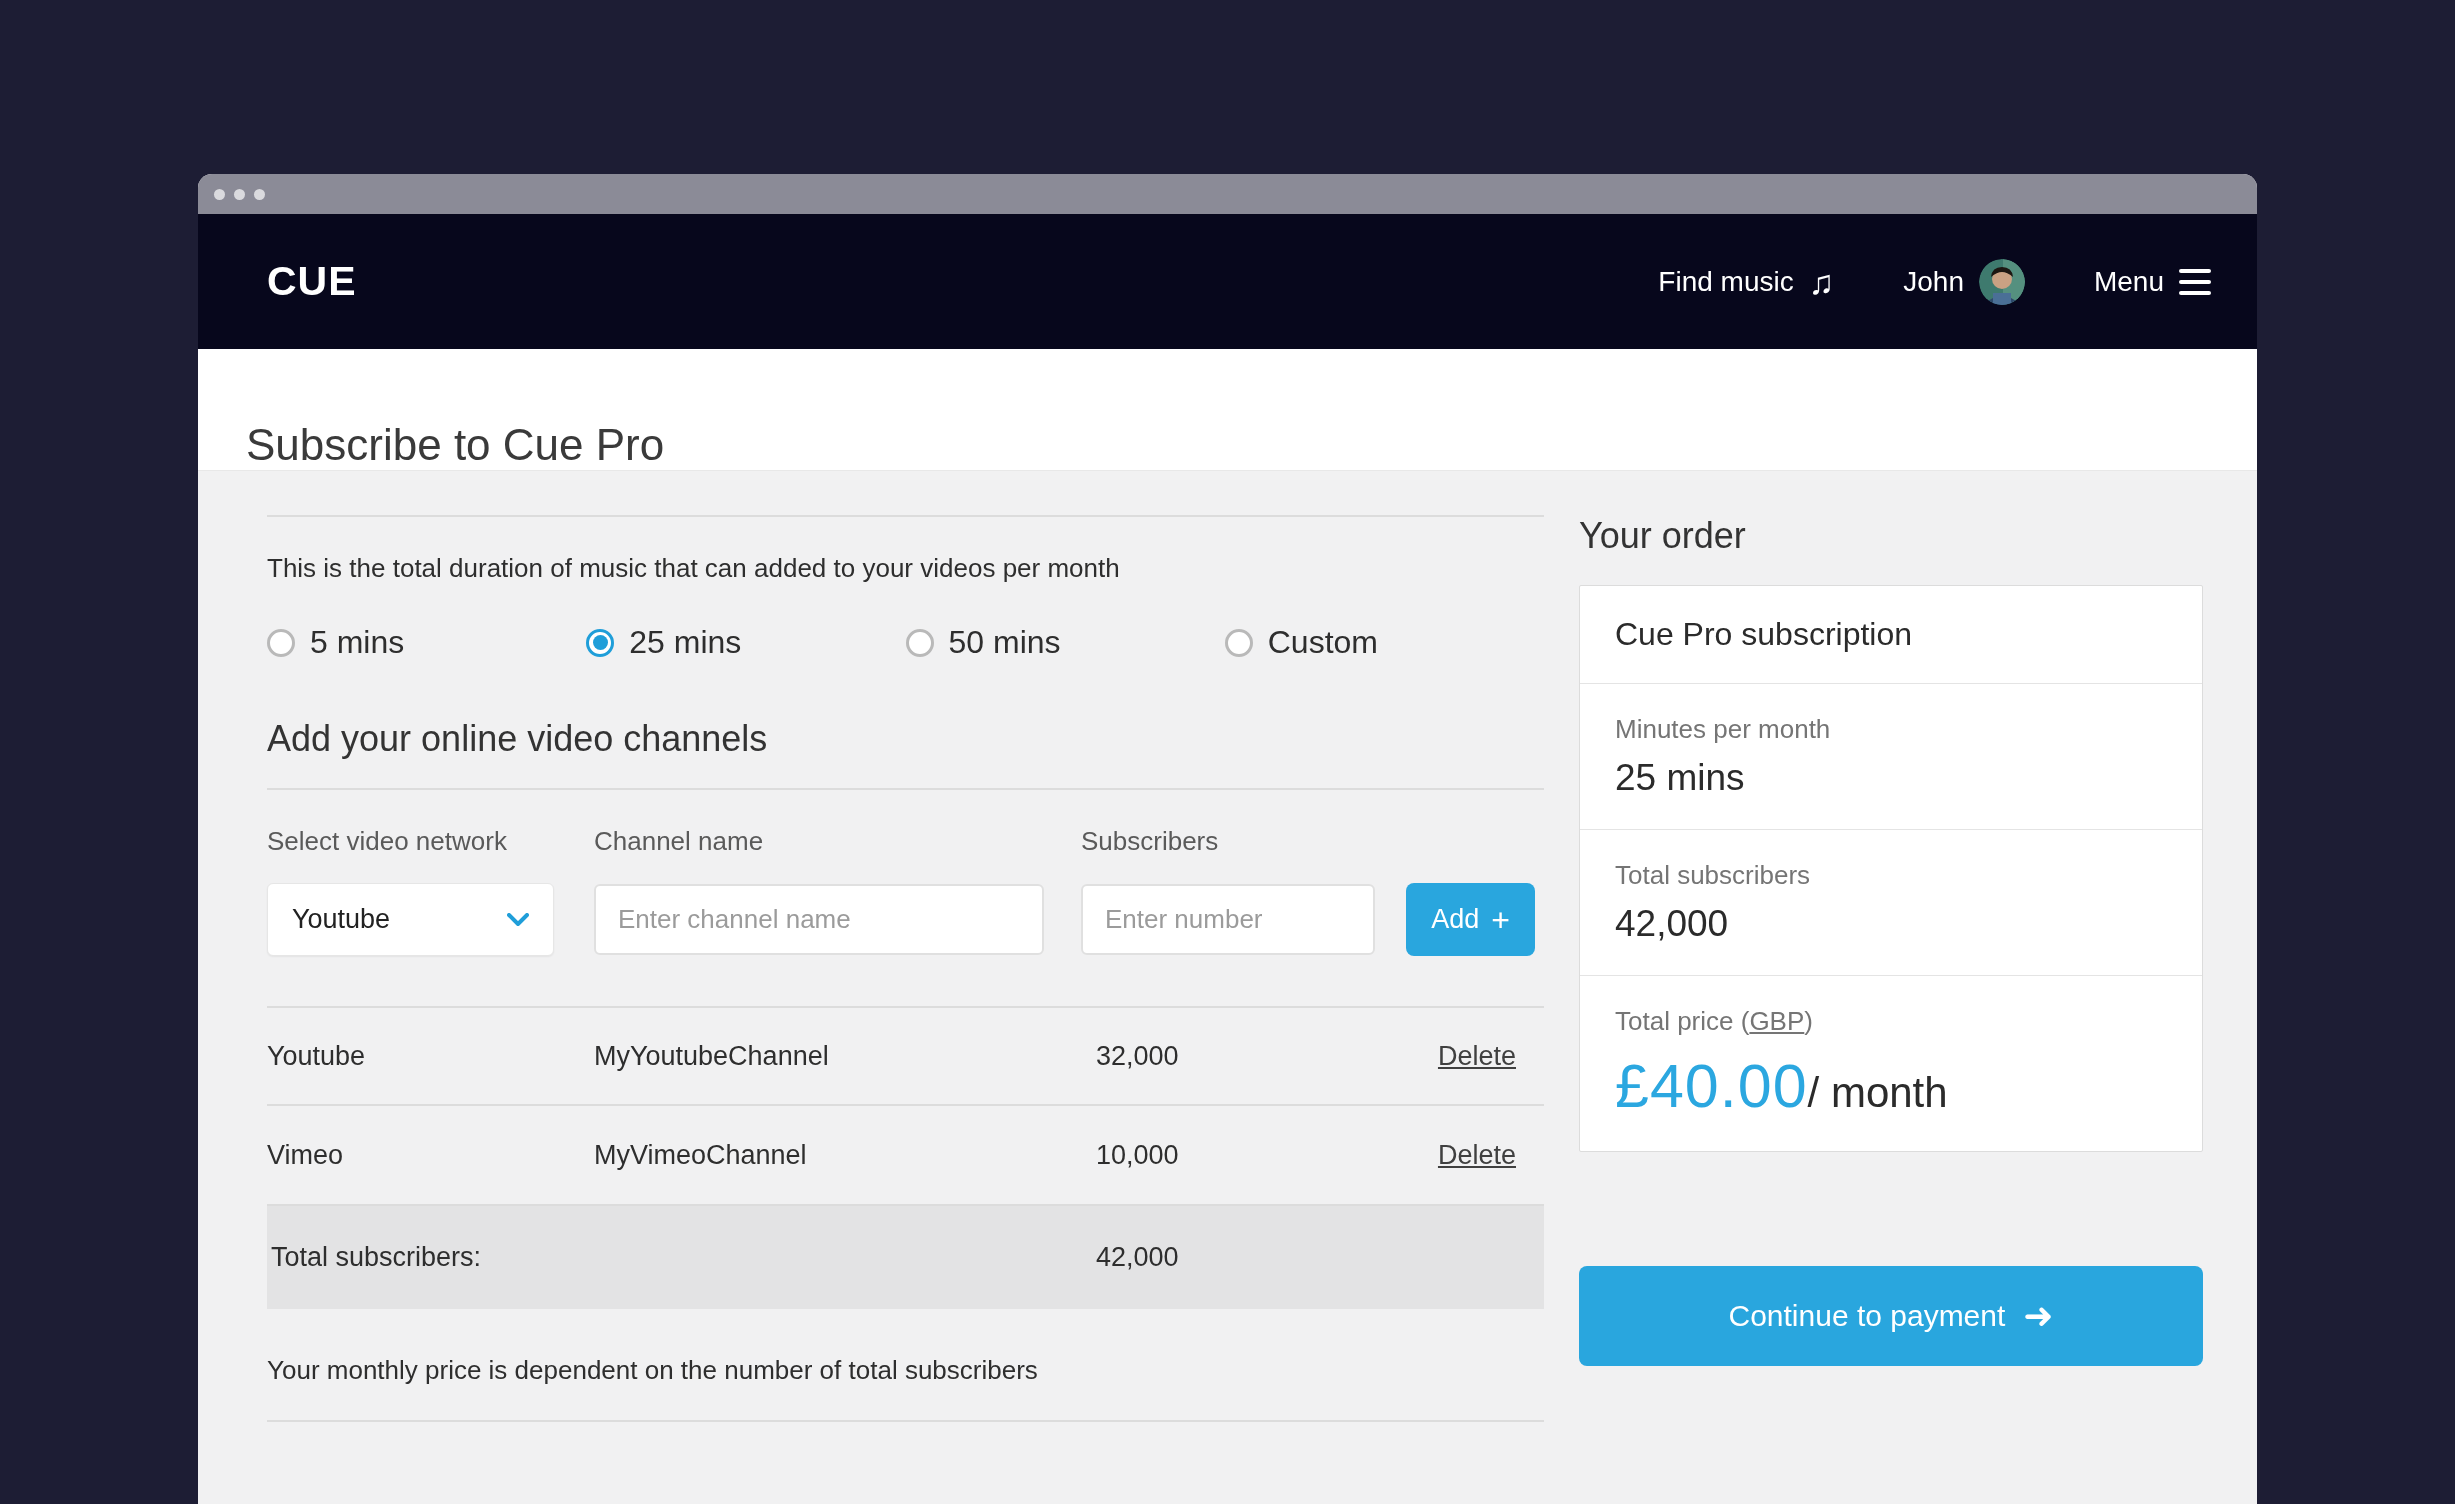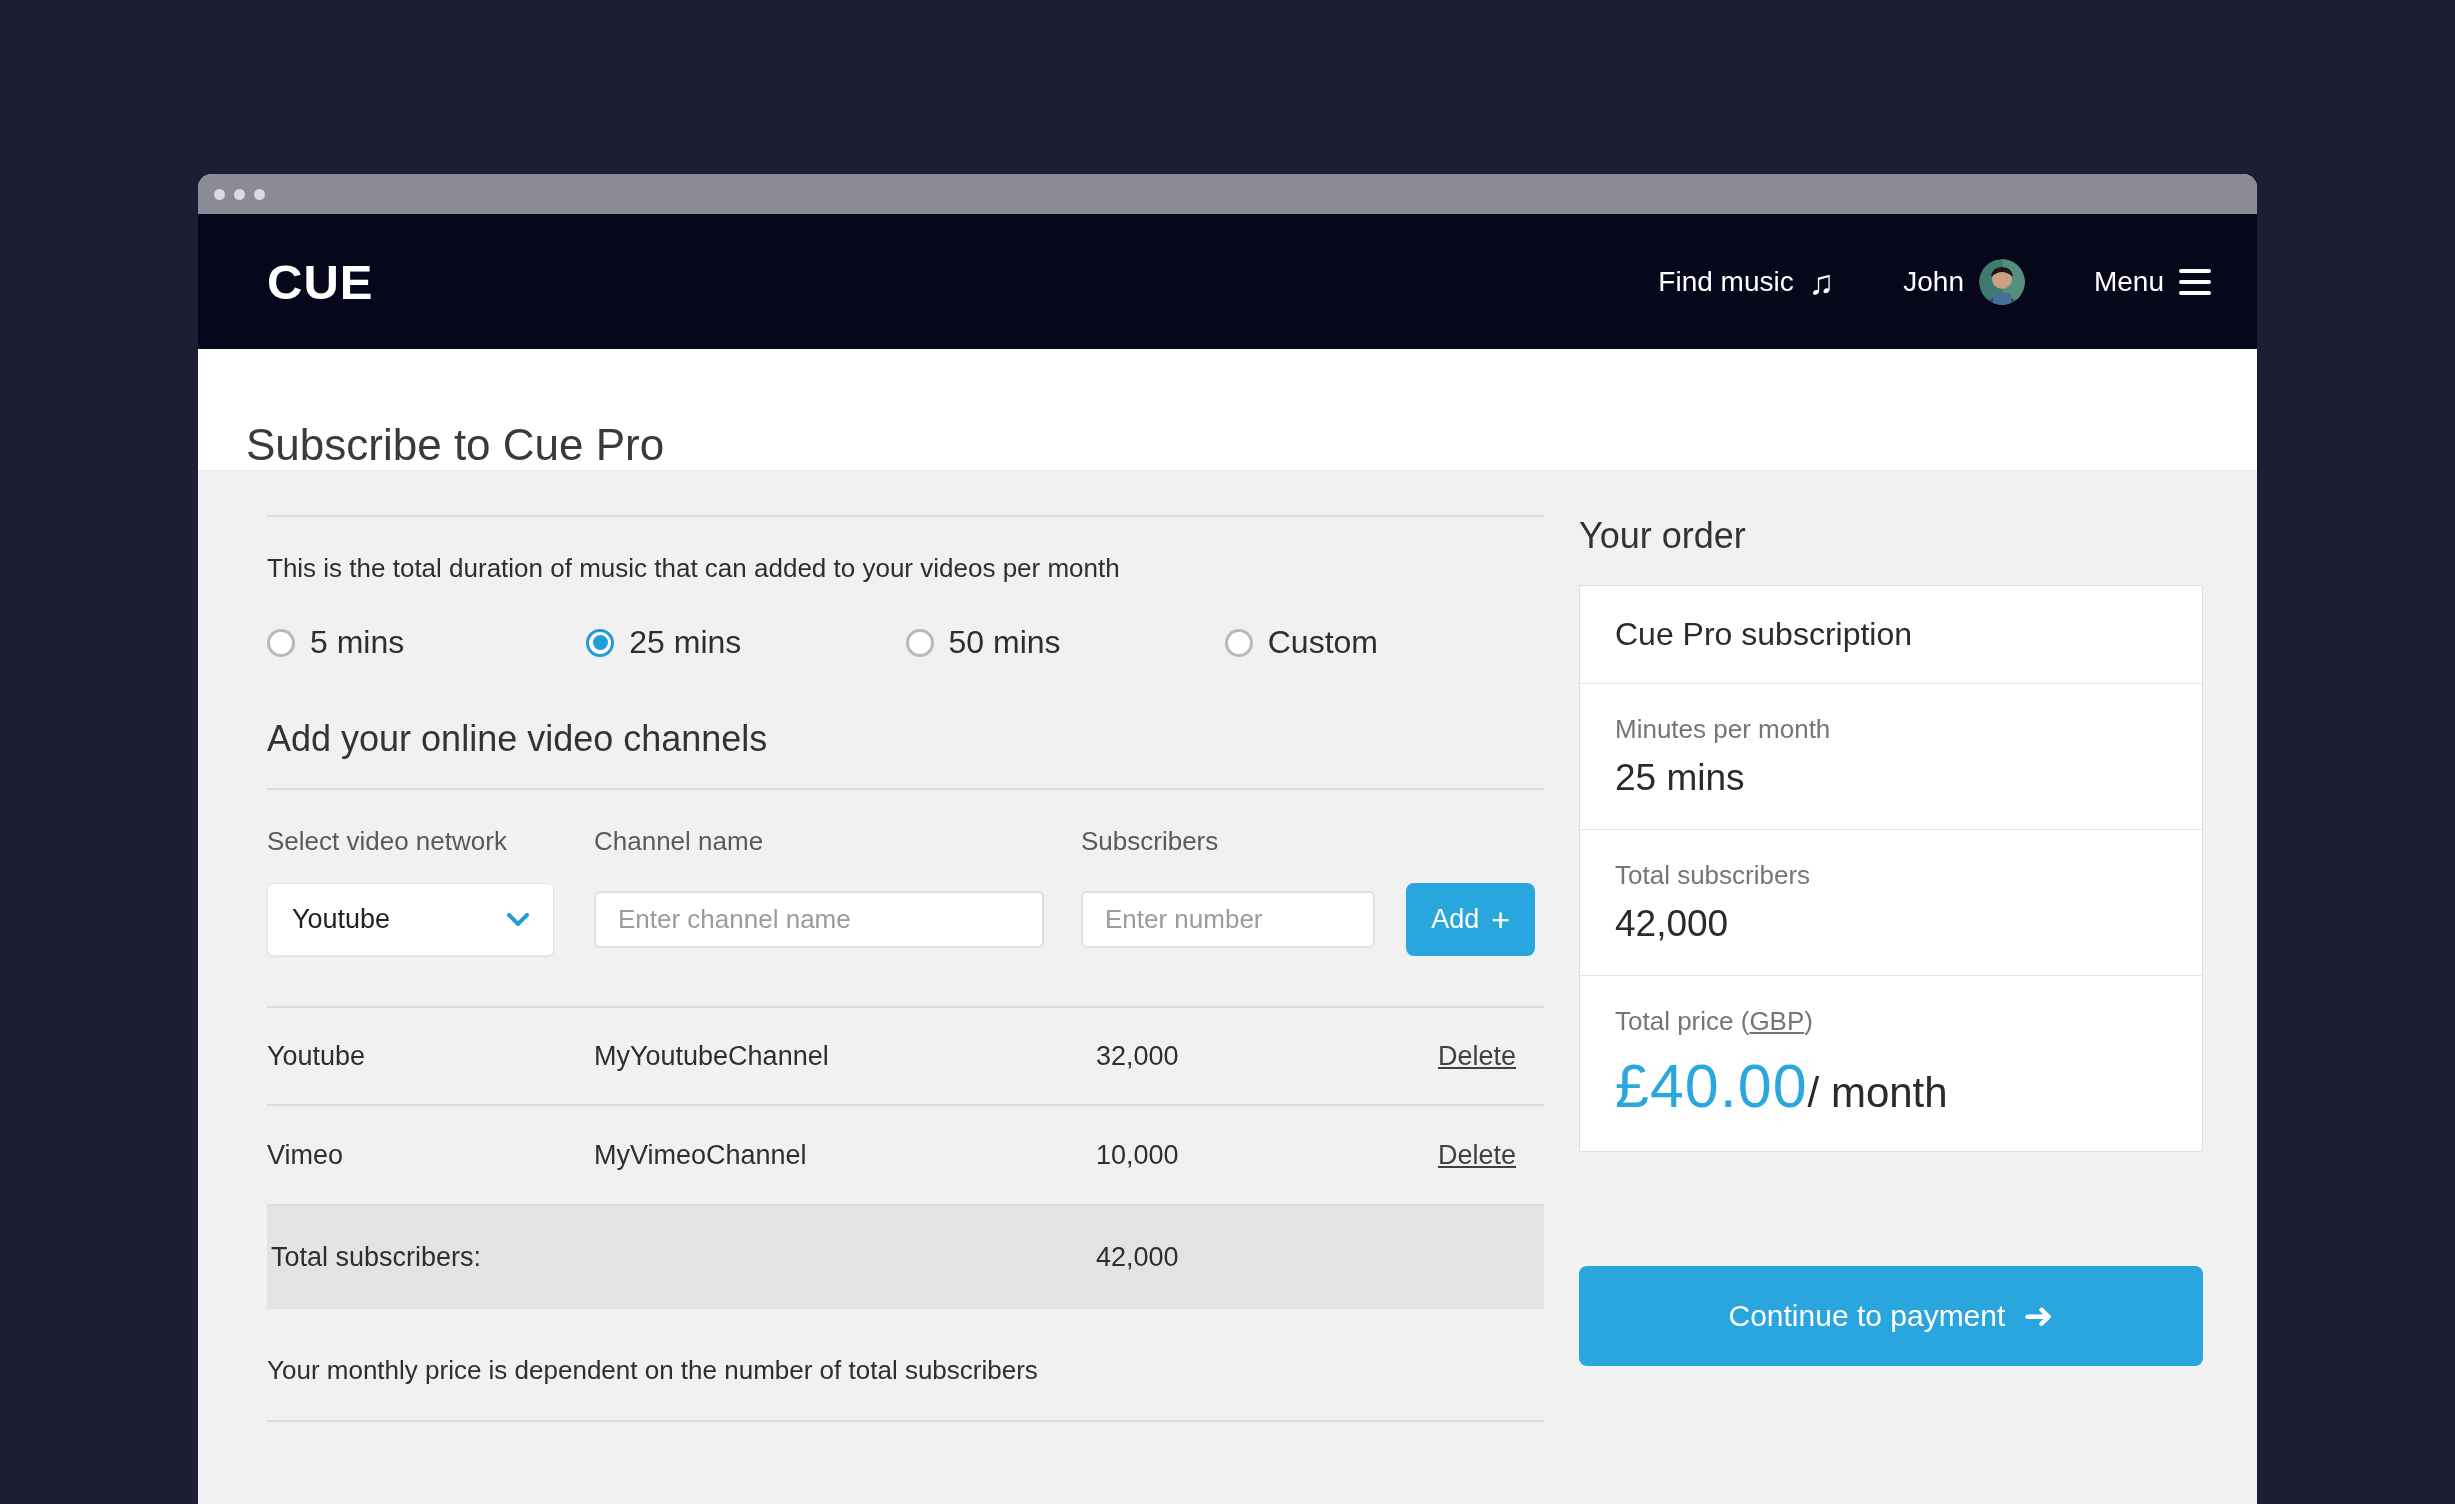--- a/index.html
+++ b/index.html
@@ -33,21 +33,21 @@
   }
 
   
   .app-header {
     height:135px; flex:0 0 135px;
     background:#07071c;
     display:flex; align-items:center;
     padding:0 46px 0 69px;
   }
   .logo {
-    color:#fff; font-size:49px; font-weight:800;
+    color:#fff; font-size:41px; font-weight:800;
     letter-spacing:1px;
   }
   .nav { margin-left:auto; display:flex; align-items:center; gap:69px; }
   .nav-item {
     display:flex; align-items:center; gap:15px;
     color:#fff; font-size:28px; font-weight:500;
     cursor:pointer;
   }
   .music-icon { font-size:34px; line-height:1; }
   .avatar { width:46px; height:46px; border-radius:50%; overflow:hidden; flex:0 0 46px; }
@@ -100,21 +100,21 @@
   }
   .form-row { display:flex; margin-top:26px; align-items:center; }
   .select-box {
     width:287px; height:73px; background:#fff; border-radius:6px;
     border:1px solid #e6e6e6; box-shadow:0 1px 2px rgba(0,0,0,.06);
     display:flex; align-items:center; justify-content:space-between;
     padding:0 24px; font-size:27px; color:#222; cursor:pointer;
   }
   .chevron { width:22px; height:14px; }
   .text-input {
-    height:57px; background:#fff; border:2px solid #e0e0e0; border-radius:6px;
+    height:71px; background:#fff; border:2px solid #e0e0e0; border-radius:6px;
     padding:12px 22px; font-size:26px; color:#333;
     font-family:"Liberation Sans","DejaVu Sans",sans-serif;
     outline:none;
   }
   .text-input::placeholder { color:#9b9b9b; }
   .input-channel { width:450px; margin-left:40px; }
   .input-subs { width:294px; margin-left:37px; }
   .add-btn {
     width:129px; height:73px; margin-left:31px;
     background:#29a6de; border:none; border-radius:8px;

